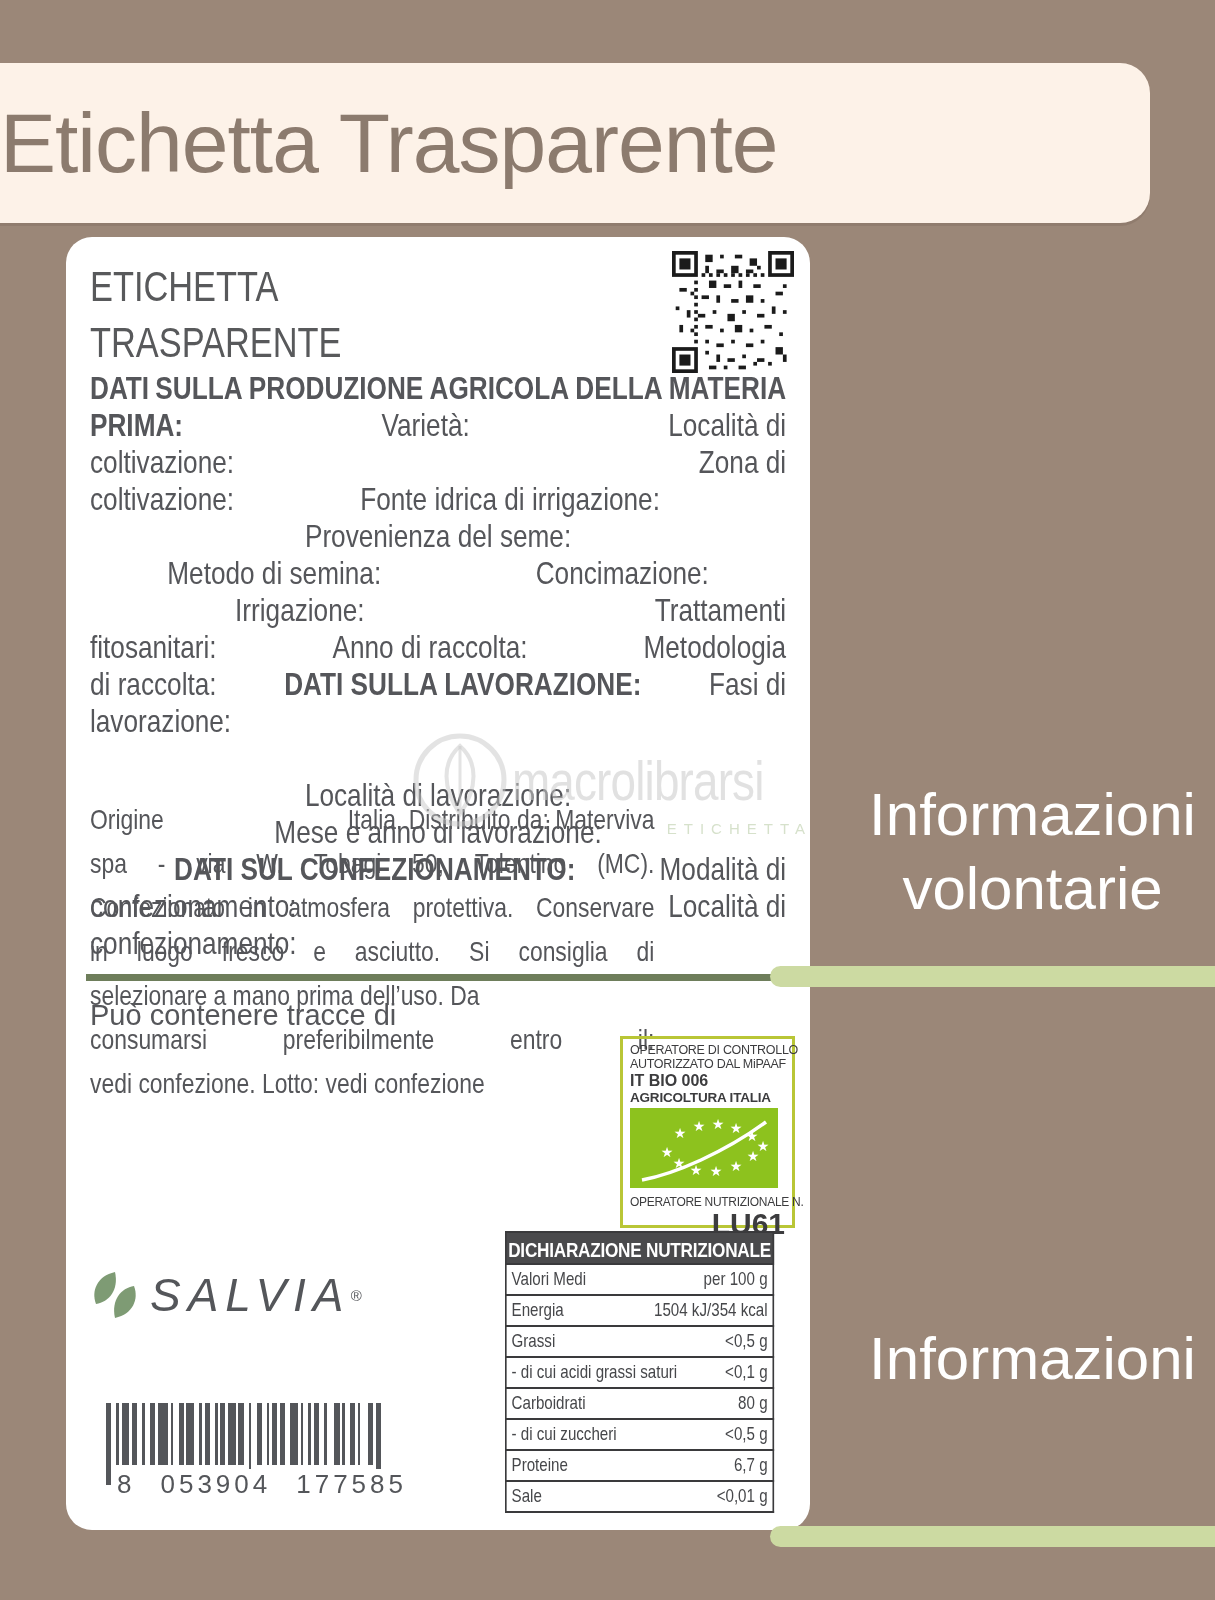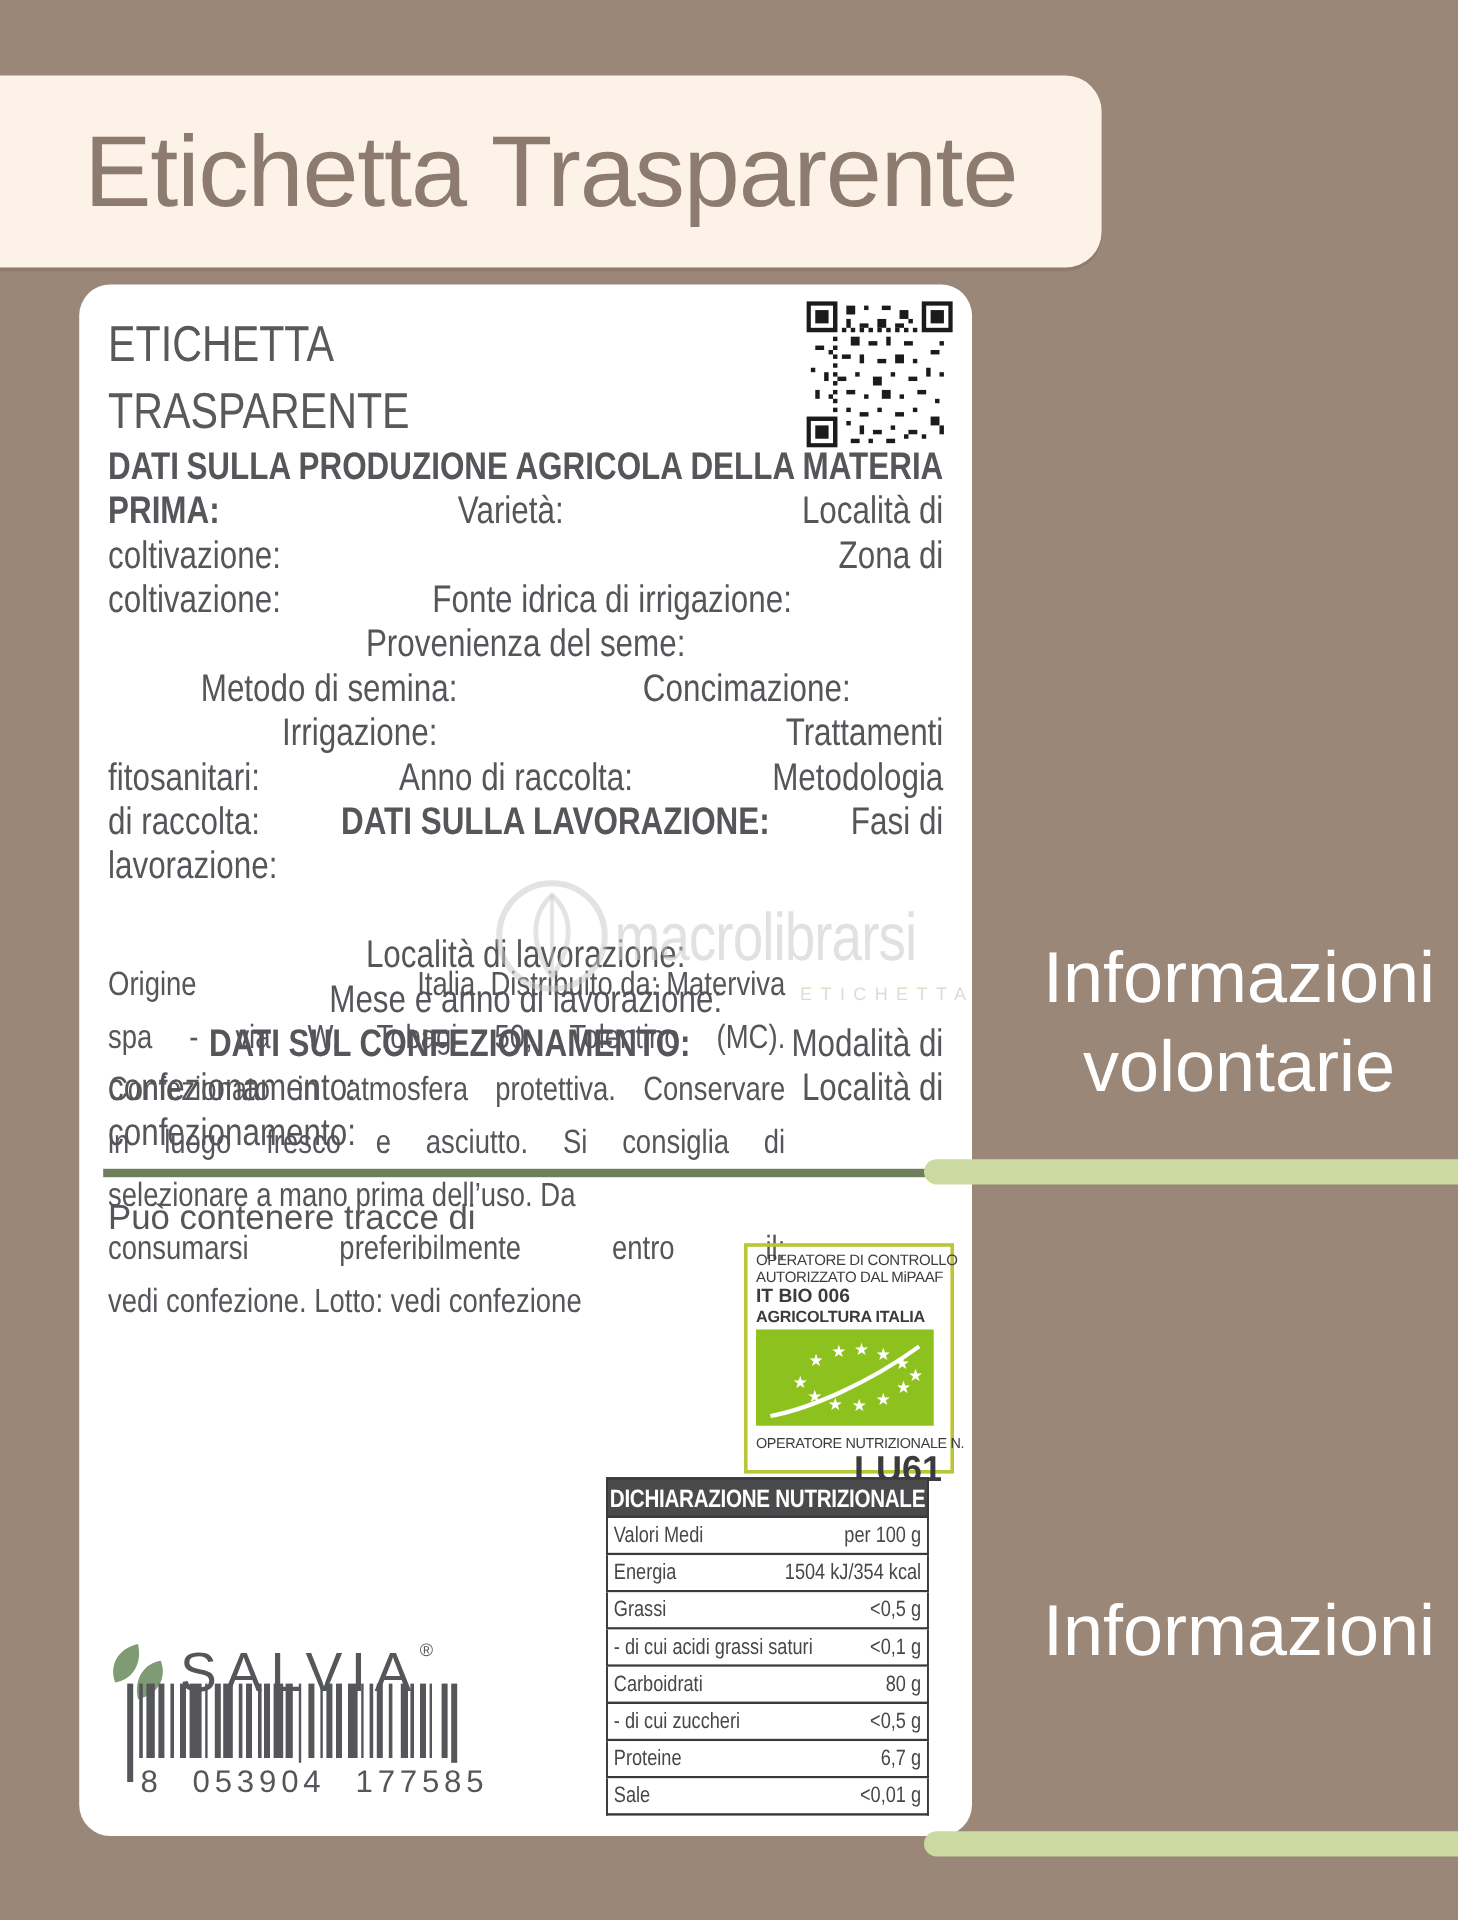--- a/index.html
+++ b/index.html
@@ -1,22 +1,22 @@
 <!DOCTYPE html>
 <html><head>
 <meta charset="utf-8">
 <style>
   html,body{margin:0;padding:0;}
   body{width:1215px;height:1600px;position:relative;background:#9b8778;
        font-family:"Liberation Sans",sans-serif;overflow:hidden;}
   .abs{position:absolute;}
 
   
-  .banner{left:0;top:63px;width:918px;height:160px;background:#fdf2e8;
-          border-radius:0 30px 30px 0;display:flex;align-items:center;justify-content:center;
+  .banner{left:0;top:63px;width:1150px;height:160px;background:#fdf2e8;
+          border-radius:0 30px 30px 0;display:flex;align-items:center;
           box-shadow:0 3px 0 rgba(90,70,55,.15);z-index:2;}
   .banner span{font-size:84px;color:#8c7b6e;letter-spacing:-1px;}
 
   
   .card{left:66px;top:237px;width:744px;height:1293px;background:#ffffff;
         border-radius:26px;z-index:1;}
   .condense{transform:scaleX(0.818);transform-origin:0 0;}
 
   .card-title{left:24px;top:22px;width:360px;font-size:42px;line-height:56px;
               color:#58595b;letter-spacing:0;}
@@ -50,21 +50,21 @@
   
   .nutri{left:439px;top:994px;width:329px;color:#3f3f41;}
   .nutri-head{background:#4a4a4c;color:#fff;font-weight:bold;font-size:21px;text-align:center;
               height:34px;line-height:34px;border:2.5px solid #3a3a3c;box-sizing:border-box;
               letter-spacing:-0.3px;white-space:nowrap;overflow:hidden;}
   .nrow{display:flex;justify-content:space-between;height:31px;line-height:28px;font-size:18.5px;
         border:2.5px solid #3a3a3c;border-top:none;box-sizing:border-box;padding:0 6px;
         white-space:nowrap;background:#fff;color:#46474a;}
 
   
-  .brand{left:22px;top:1130px;display:flex;align-items:flex-start;}
+  .brand{left:22px;top:1032px;display:flex;align-items:center;font-style:italic;}
   .brand-name{font-size:46px;letter-spacing:7px;color:#54565a;margin-left:8px;line-height:52px;}
   .brand sup{font-size:15px;color:#54565a;}
   .barcode{left:40px;top:1166px;width:312px;height:100px;}
   .bars{display:flex;align-items:flex-start;height:84px;}
   .bars .br{background:#54565a;height:62px;}
   .bars .sp{height:62px;}
   .bars .tall{height:82px;}
   .bar-digits{display:flex;justify-content:space-between;font-size:26px;color:#54565a;
               margin-top:-18px;padding:0 6px;}
   .bar-digits span{background:#fff;padding:0 5px;letter-spacing:4px;}

